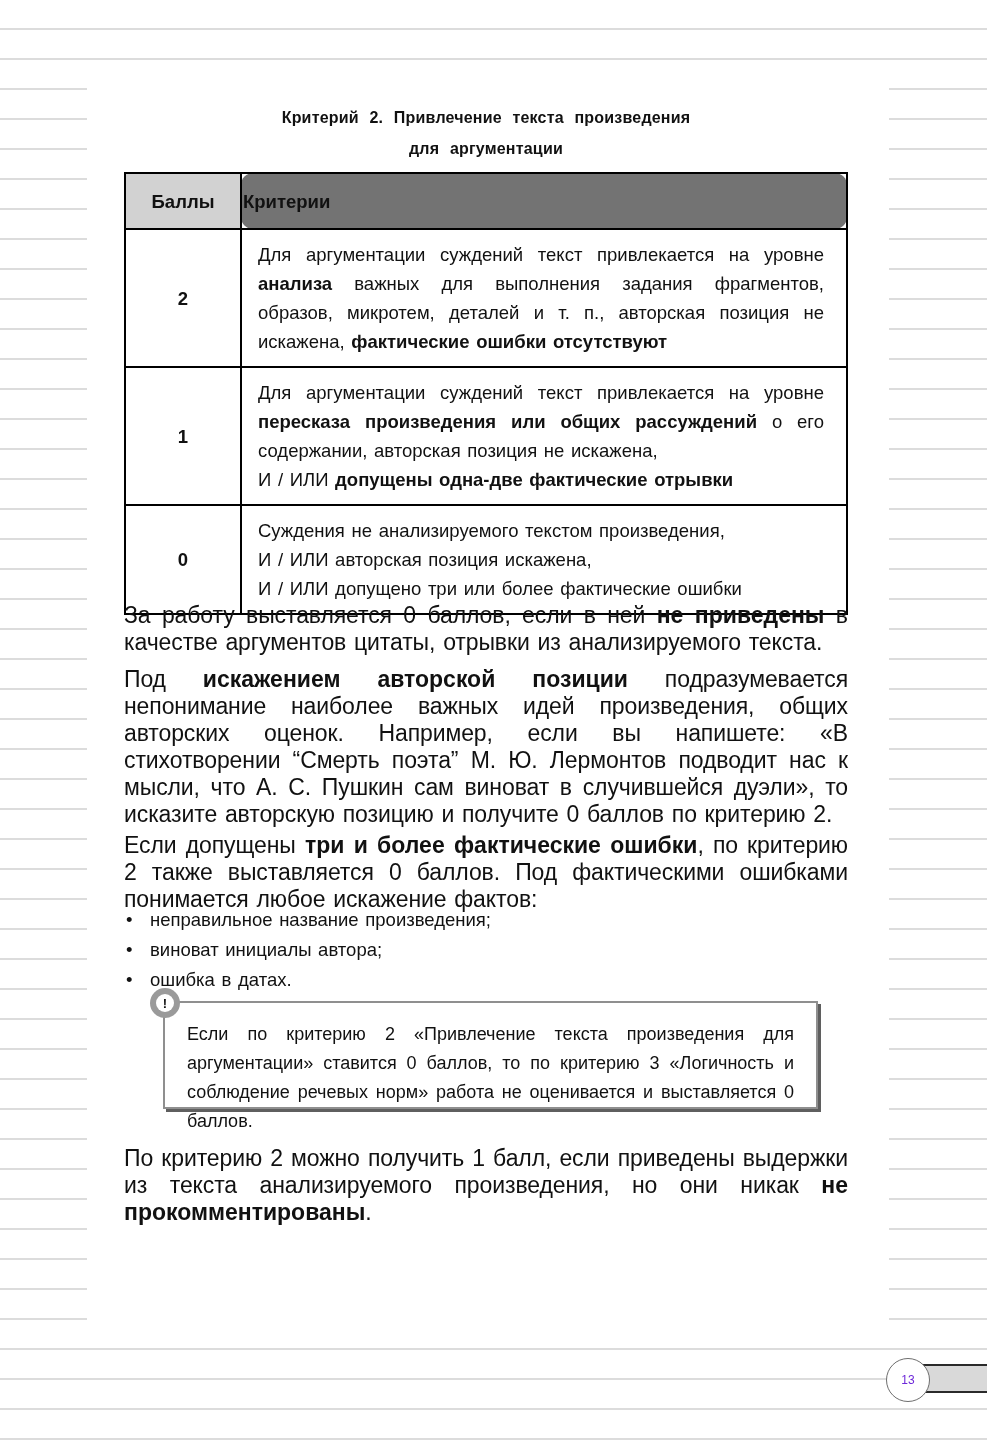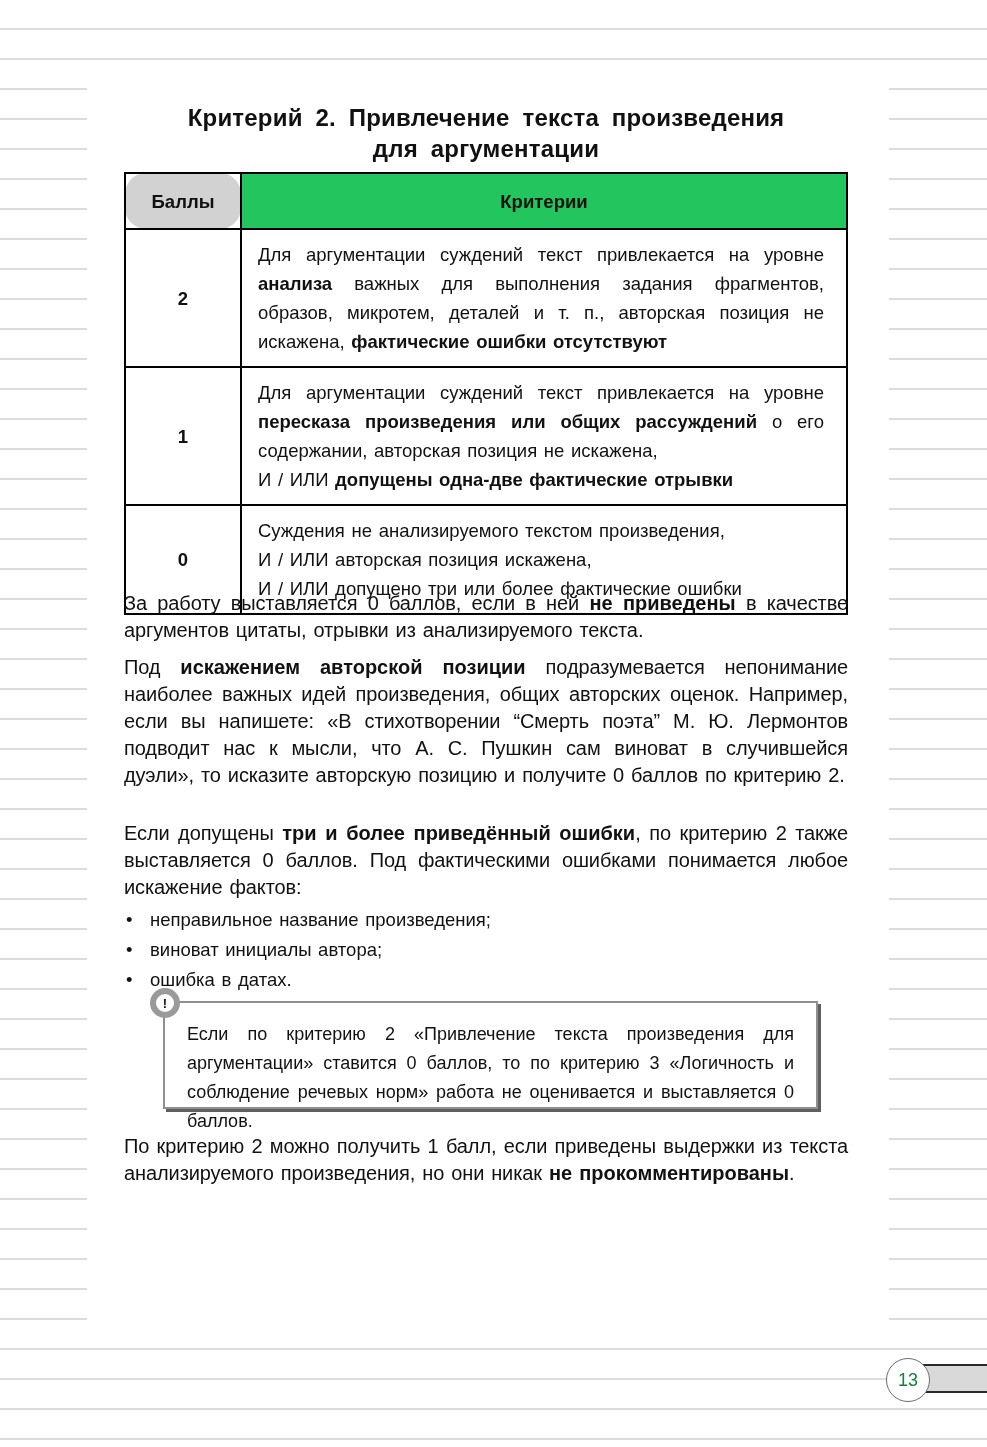--- a/index.html
+++ b/index.html
@@ -16,39 +16,39 @@
       transparent 0px, transparent 28px,
       #dcdcdc 28px, #dcdcdc 30px);
   }
   
   .sheet{
     position:absolute;left:87px;top:76px;width:802px;height:1272px;
     background:#ffffff;
   }
   .block{position:absolute;left:37px;width:724px;}
   .page-title{
-    text-align:center;font-weight:bold;font-size:24px;line-height:31px;
+    text-align:center;font-weight:bold;font-size:16px;line-height:31px;
     word-spacing:6px;letter-spacing:0.2px;top:26px;
   }
   table.criteria{
     border-collapse:collapse;table-layout:fixed;width:724px;
     position:absolute;left:37px;top:96px;
   }
   table.criteria td,table.criteria th{
     border:2px solid #000;vertical-align:middle;
     font-size:18.5px;line-height:29px;
   }
-  th.score-h{width:112px;height:52px;background:#d2d2d2;font-weight:bold;text-align:center;font-size:19px;border-radius:21px;}
-  th.crit-h{background:#22c55e;font-weight:bold;text-align:center;font-size:19px;}
+  th.score-h{width:112px;height:52px;background:#d2d2d2;font-weight:bold;text-align:center;font-size:19px;}
+  th.crit-h{background:#737373;font-weight:bold;text-align:left;font-size:19px;border-radius:12px;}
   td.score{width:112px;text-align:center;font-weight:bold;font-size:19px;}
   td.crit{padding:10px 22px 10px 16px;text-align:justify;text-align-last:left;word-spacing:1.5px;}
   .r2{height:111px}.r1{height:115px}.r0{height:91px}
   .para{
-    font-size:20px;line-height:27px;text-align:justify;text-align-last:left;
-    word-spacing:1.5px;letter-spacing:-0.1px;
+    font-size:23px;line-height:27px;text-align:justify;text-align-last:left;
+    word-spacing:1.5px;letter-spacing:-0.1px;margin-top:12px;
   }
   .para b,.crit b{letter-spacing:0;}
   .bullets{list-style:none;margin:0;padding:0;}
   .bullets li{display:flex;font-size:18.5px;line-height:30px;word-spacing:1.5px;}
   .bullets .marker{width:24px;flex:0 0 24px;padding-left:2px;}
   .callout{
     position:absolute;left:76px;top:925px;width:655px;height:108px;
     border:2px solid #8f8f8f;box-shadow:3px 3px 0 #5f5f5f;background:#fff;
     box-sizing:border-box;
   }
@@ -67,21 +67,21 @@
   }
   .pagenum-bar{
     position:absolute;left:908px;top:1364px;width:79px;height:29px;
     background:#d9d9d9;border-top:2px solid #2a2a2a;border-bottom:2px solid #2a2a2a;
     box-sizing:border-box;
   }
   .pagenum{
     position:absolute;left:886px;top:1358px;width:44px;height:44px;border-radius:50%;
     background:#ffffff;border:1.5px solid #6e6e6e;box-sizing:border-box;
     display:flex;align-items:center;justify-content:center;
-    font-size:18px;color:#15803d;
+    font-size:12px;color:#6d28d9;
   }
 </style>
 </head>
 <body>
 
 <div class="ruled-bg"></div>
 
 <div class="sheet">
 
   <div class="block page-title">
@@ -107,21 +107,21 @@
       <td class="score">0</td>
       <td class="crit"><span>Суждения не анализируемого текстом произведения,</span><br><span>И / ИЛИ авторская позиция искажена,</span><br><span>И / ИЛИ допущено три или более фактические ошибки</span></td>
     </tr>
   </tbody>
     </table>
 
   <div class="block para" style="top:514px"><span>За работу выставляется 0 баллов, если в ней </span><b>не приведены</b><span> в качестве аргументов цитаты, отрывки из анализируемого текста.</span></div>
 
   <div class="block para" style="top:578px"><span>Под </span><b>искажением авторской позиции</b><span> подразумевается непонимание наиболее важных идей произведения, общих авторских оценок. Например, если вы напишете: «В стихотворении “Смерть поэта” М. Ю. Лермонтов подводит нас к мысли, что А. С. Пушкин сам виноват в случившейся дуэли», то исказите авторскую позицию и получите 0 баллов по критерию 2.</span></div>
 
-  <div class="block para" style="top:744px"><span>Если допущены </span><b>три и более приведённый ошибки</b><span>, по критерию 2 также выставляется 0 баллов. Под фактическими ошибками понимается любое искажение фактов:</span></div>
+  <div class="block para" style="top:744px"><span>Если допущены </span><b>три и более фактические ошибки</b><span>, по критерию 2 также выставляется 0 баллов. Под фактическими ошибками понимается любое искажение фактов:</span></div>
 
   <ul class="block bullets" style="top:829px">
     <li>
       <span class="marker">•</span>
       <span>неправильное название произведения;</span>
     </li>
     <li>
       <span class="marker">•</span>
       <span>виноват инициалы автора;</span>
     </li>

